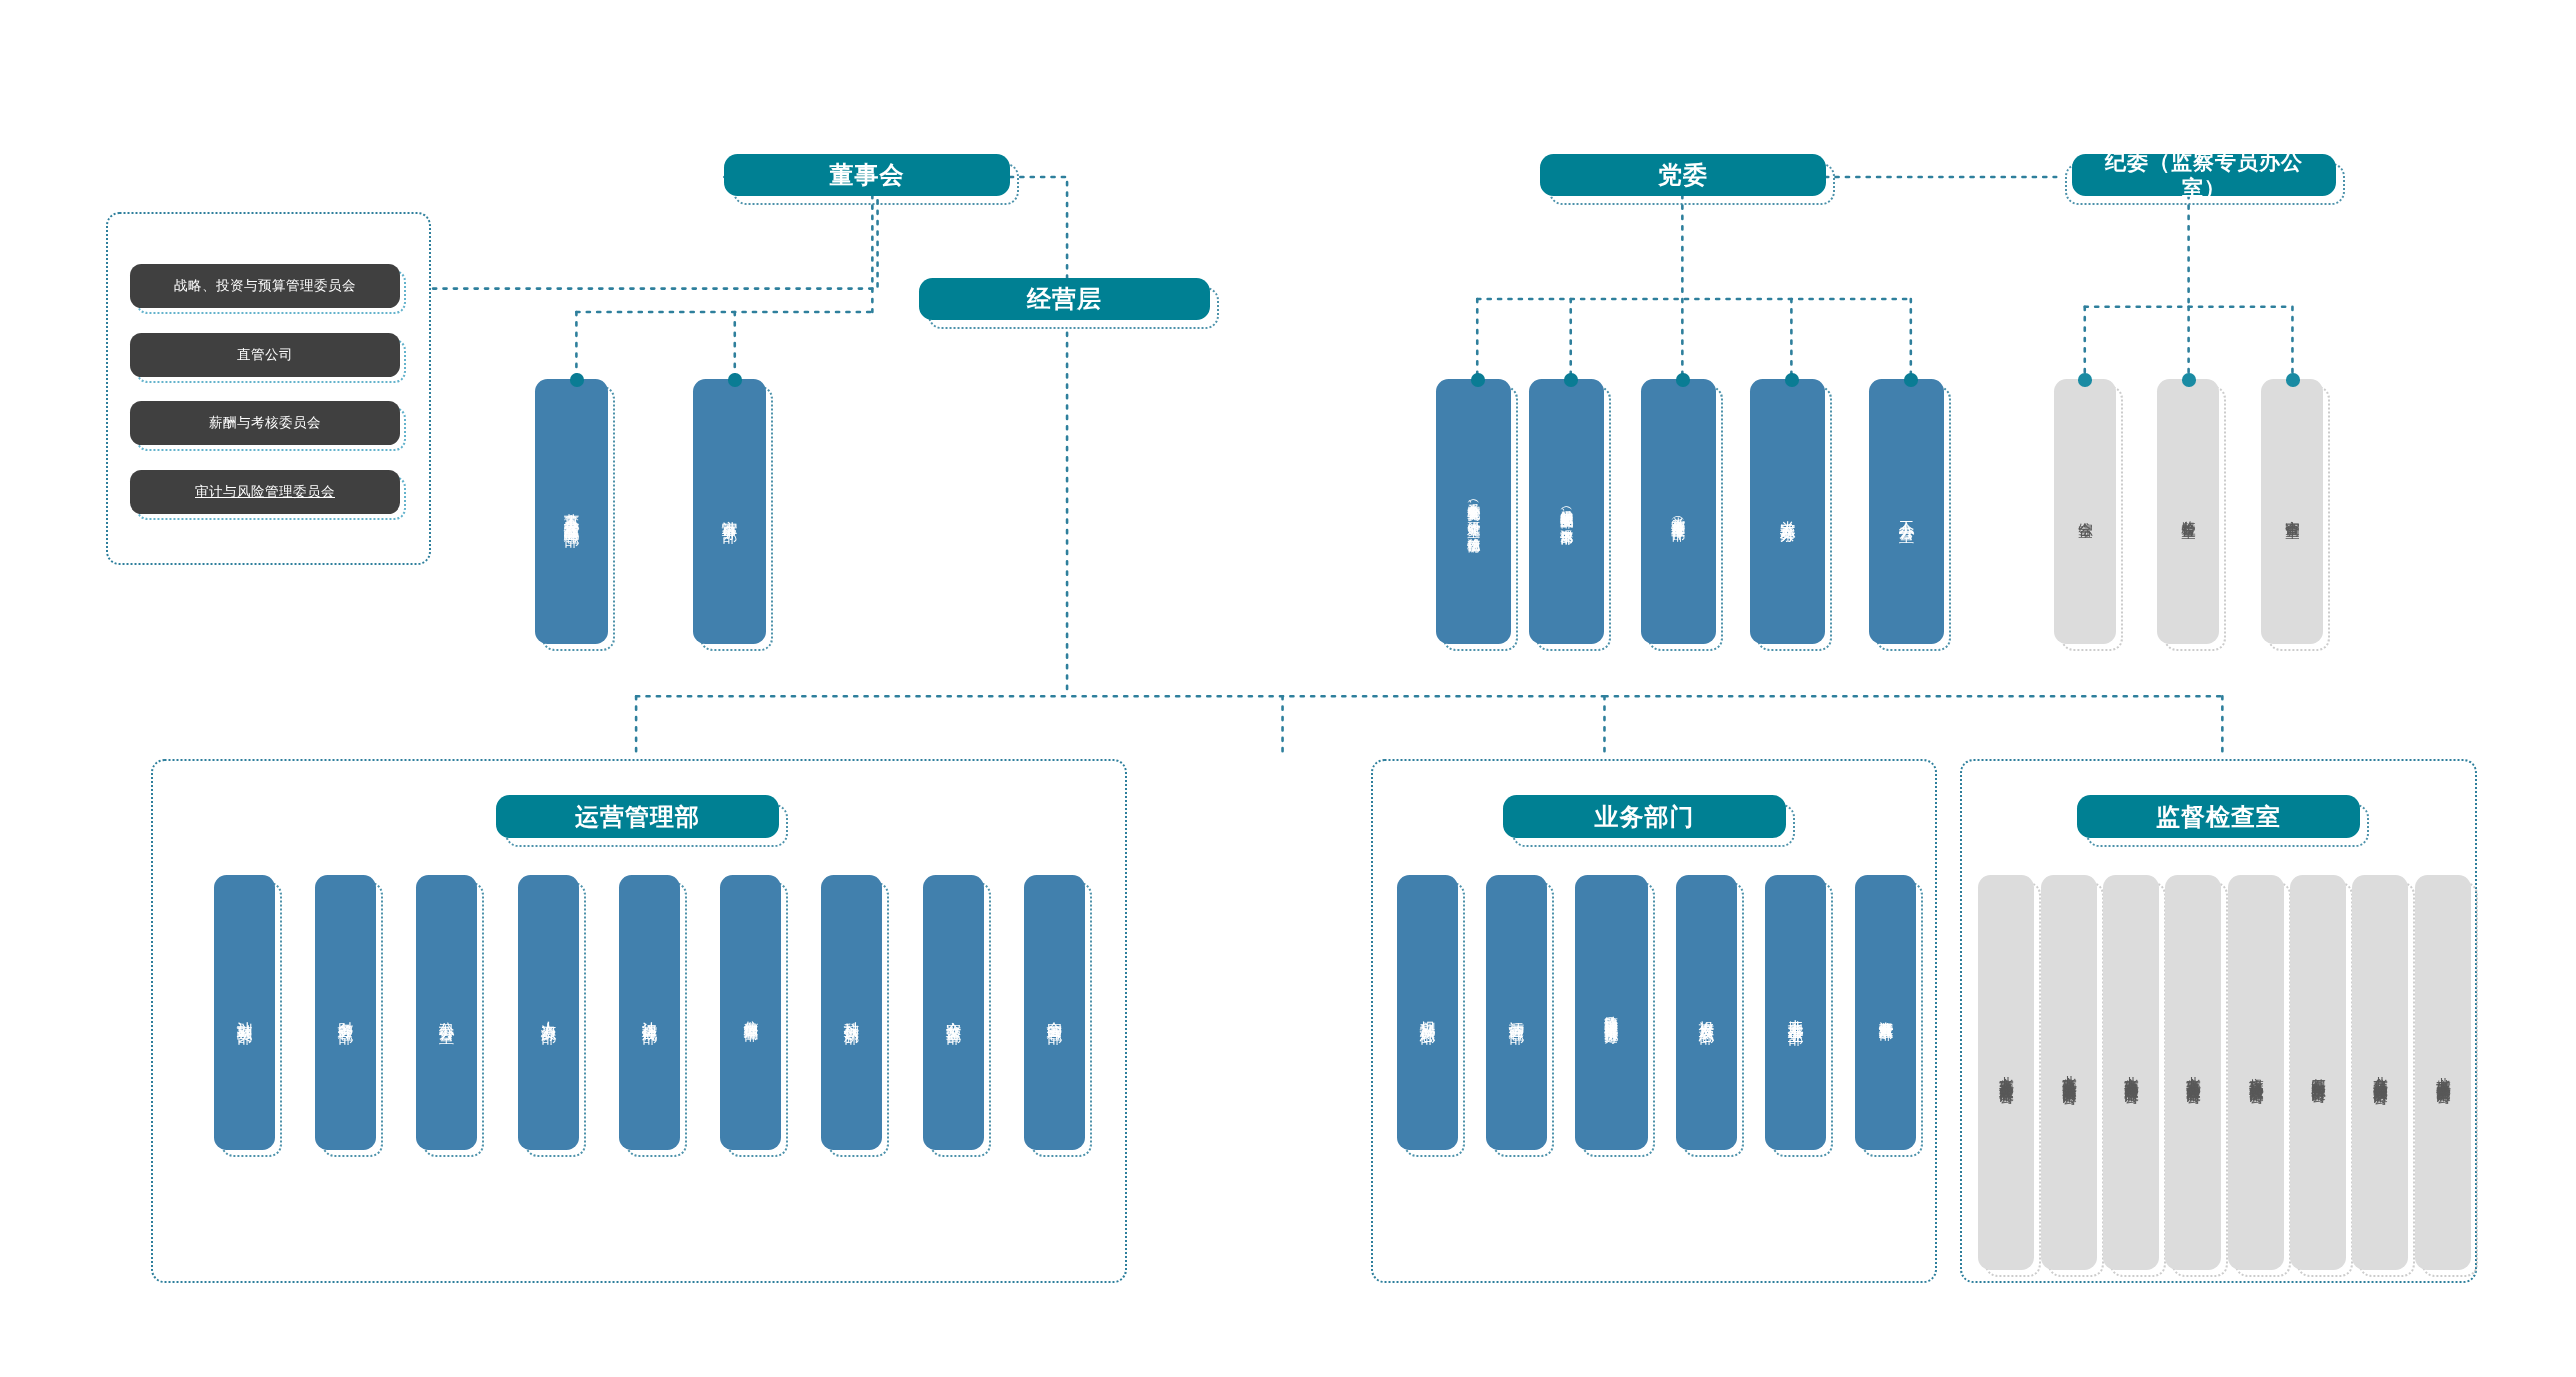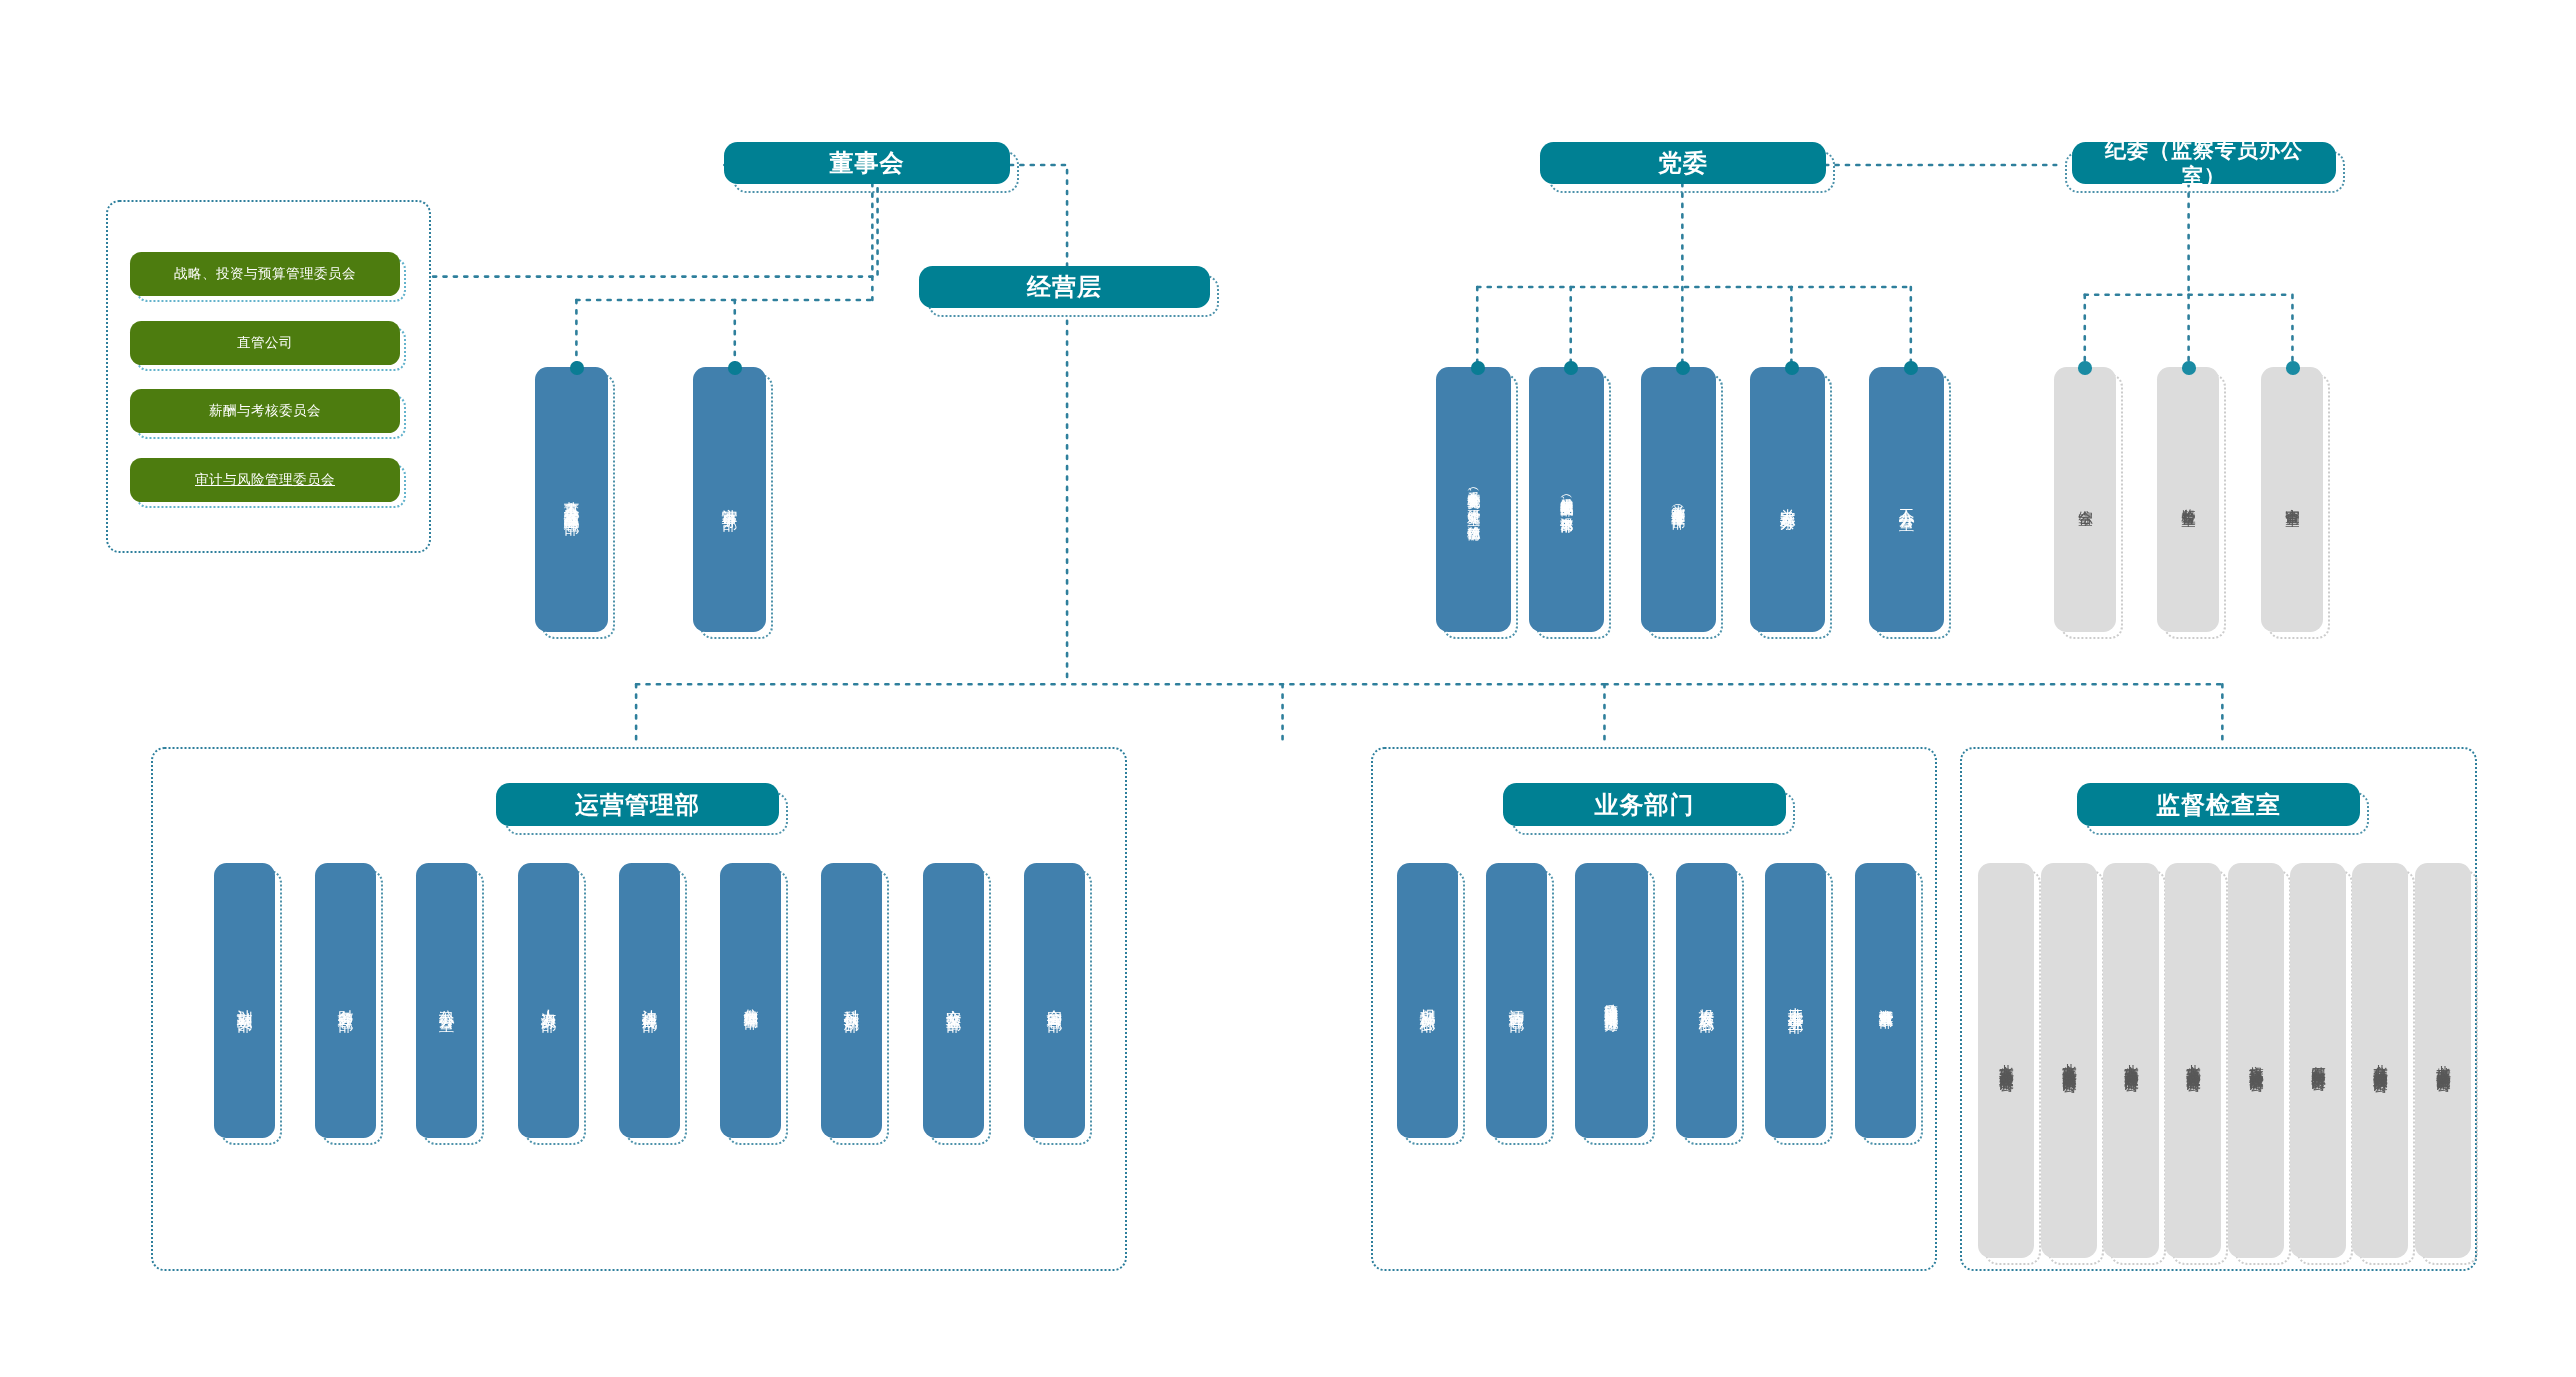--- a/index.html
+++ b/index.html
@@ -2,21 +2,21 @@
 <html style="font-size:8.3px"><head>
 <meta charset="utf-8">
 <style>
   html,body{margin:0;padding:0;}
   body{
     width:2576px;height:1377px;
     background:#ffffff;
     font-family:"Liberation Sans","DejaVu Sans",sans-serif;
     position:relative;overflow:hidden;
   }
-  #canvas{position:absolute;left:0;top:4px;width:2576px;height:1361px;}
+  #canvas{position:absolute;left:0;top:16px;width:2576px;height:1361px;}
   .svg-layer{position:absolute;left:0;top:0;width:2576px;height:1377px;pointer-events:none;}
 
   
   .node{
     position:absolute;
     box-sizing:border-box;
     display:flex;align-items:center;justify-content:center;
     color:#ffffff;
     text-align:center;
     line-height:1.25;
@@ -36,21 +36,21 @@
     box-sizing:border-box;
   }
 
   
   .teal{border-radius:13.5px;}
   .teal .body{background:#008093;padding:3.1px 11.4px;}
   .teal .lbl{font-size:24px;font-weight:bold;letter-spacing:1px;color:#fff;}
 
   
   .lblue{border-radius:11.4px;}
-  .lblue .body{background:#4d7c0f;padding:2.1px 7.3px;}
+  .lblue .body{background:#404040;padding:2.1px 7.3px;}
   .lblue .lbl{font-size:13.5px;color:#ffffff;letter-spacing:0.5px;}
   .lblue .shadow-dots{left:6.2px;top:6.2px;right:-6.2px;bottom:-6.2px;border-width:2.1px;border-color:#4aa6c4;}
 
   
   .vblue{border-radius:12.5px;}
   .vblue .body{background:#4180ad;}
   .vblue .lbl{
     writing-mode:vertical-rl;text-orientation:upright;
     font-size:15.6px;color:#ffffff;letter-spacing:1.6px;
     white-space:nowrap;line-height:1.05;

